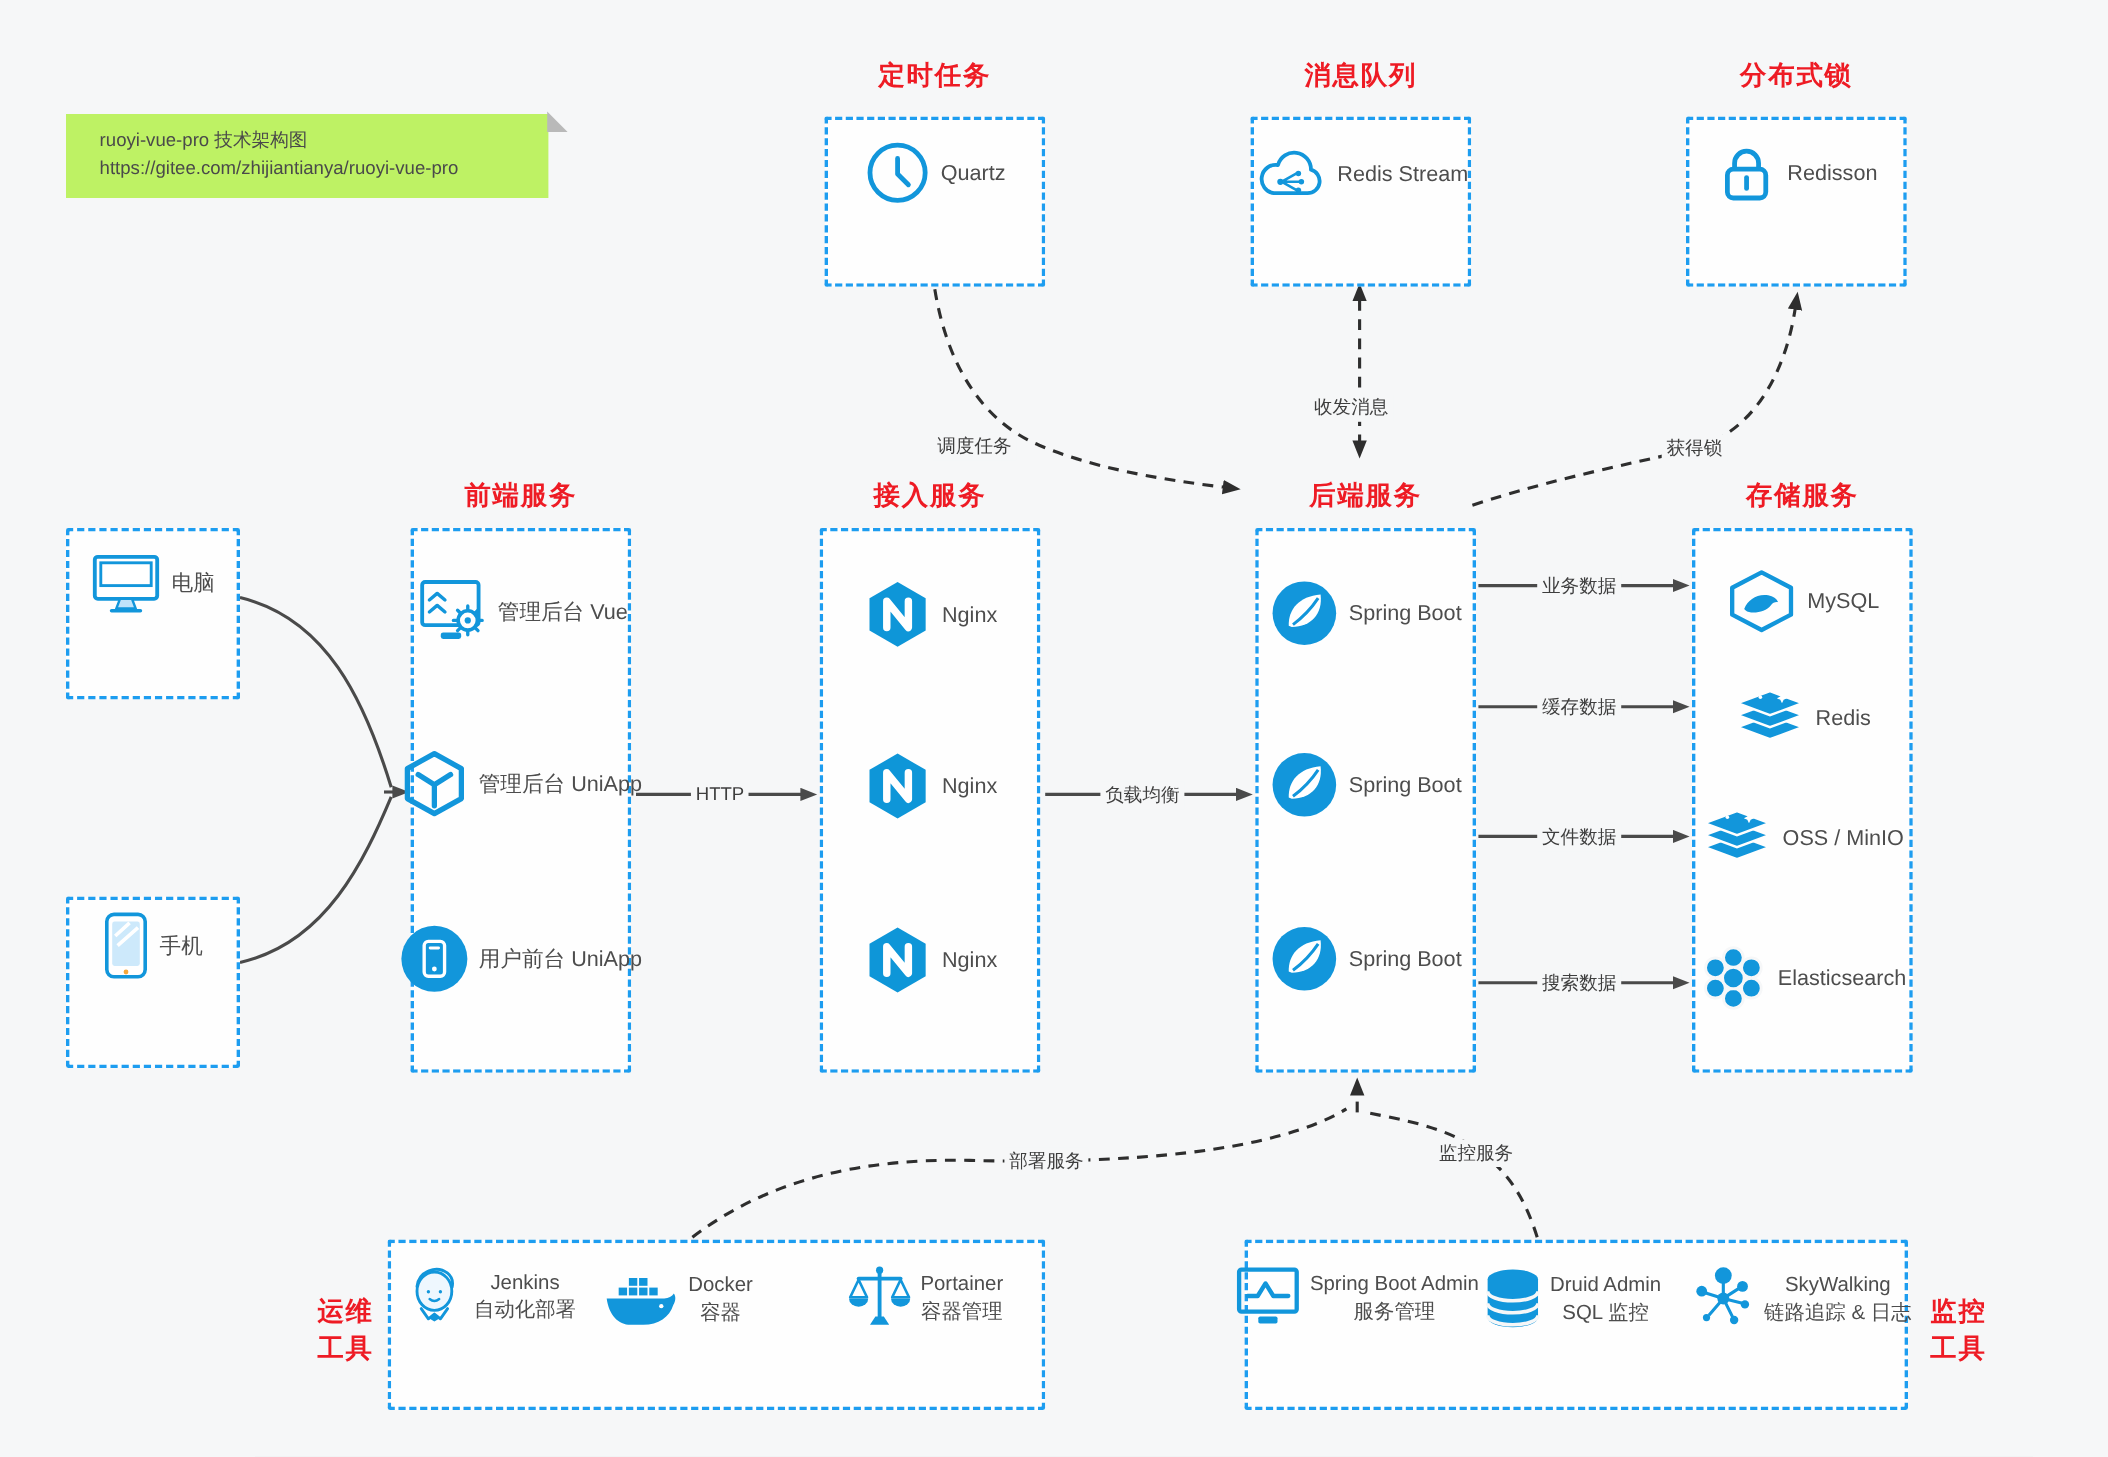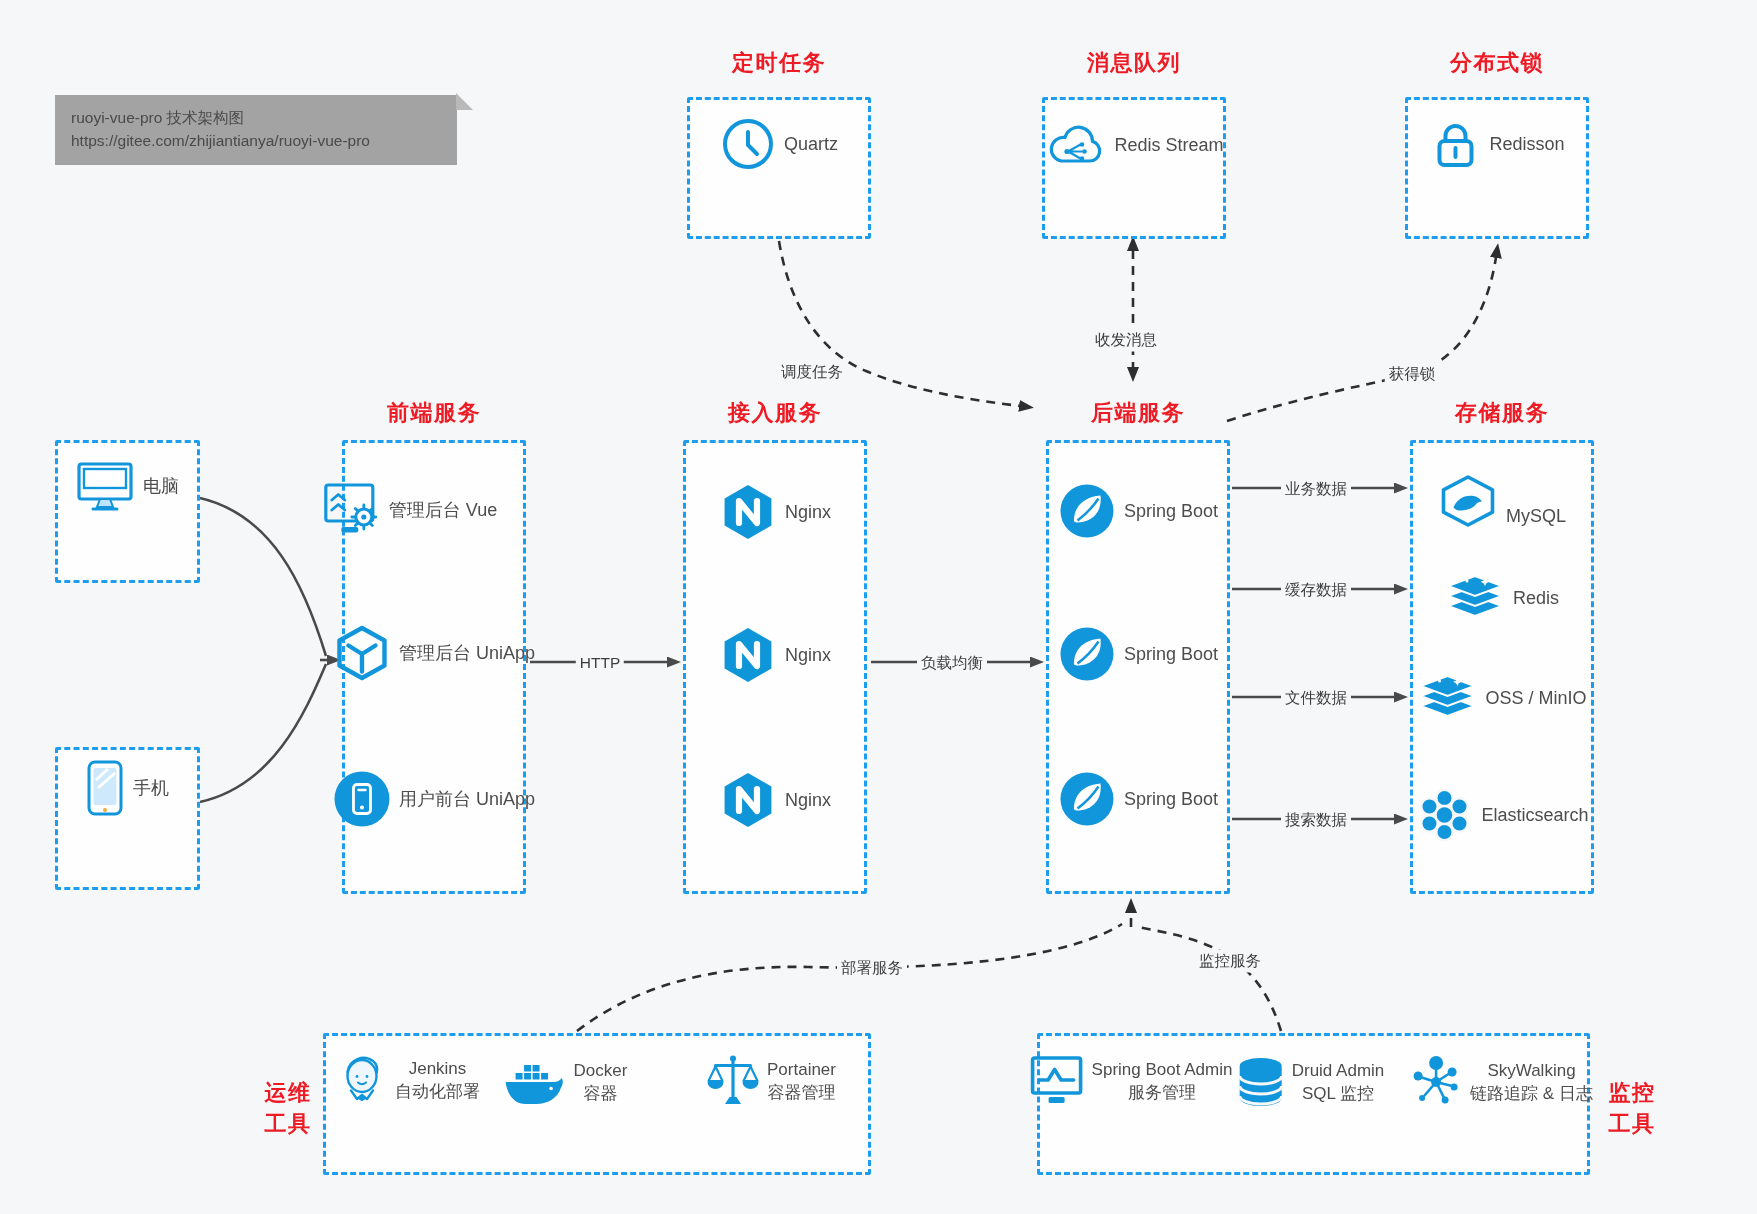--- a/index.html
+++ b/index.html
@@ -2,22 +2,22 @@
 <html><head>
 <meta charset="utf-8">
 <style>
   html,body{margin:0;padding:0;background:#eceeee;}
   .canvas{
     position:relative;width:1757px;height:1214px;background:#f6f7f8;
     font-family:"Liberation Sans","DejaVu Sans",sans-serif;overflow:hidden;
   }
   .wires{position:absolute;left:0;top:0;pointer-events:none;}
   .note{
-    position:absolute;background:#a3a3a3;color:#4a4a4a;font-size:15.5px;line-height:23px;
-    padding:11px 16px;box-sizing:border-box;
+    position:absolute;background:#bef264;color:#4a4a4a;font-size:15.5px;line-height:23px;
+    padding:11px 28px;box-sizing:border-box;
   }
   .note-fold{
     position:absolute;right:-16px;top:-2px;width:0;height:0;
     border-bottom:17px solid #b9b9b9;border-right:17px solid transparent;
   }
   .dashed-box{
     position:absolute;border:3px dashed #1d9df0;background:#fefefe;border-radius:2px;box-sizing:border-box;
   }
   .col-title{
     position:absolute;transform:translateX(-50%);color:#ee1b24;font-size:22px;font-weight:bold;
@@ -144,21 +144,21 @@
         <rect x="8.5" y="8" width="23" height="37" rx="2" fill="#cde9fb"></rect>
         <path d="M11 20 L23 9 M13 28 L30 13" stroke="#ffffff" stroke-width="3" fill="none"></path>
         <circle cx="20" cy="50" r="2" fill="#f6a83c"></circle>
       </svg>
     </span>
     <span class="lbl">手机</span>
   </div>
 
   <div class="col-title" style="left:434px;top:398px;">前端服务</div>
   <div class="dashed-box" style="left:342px;top:440px;width:184px;height:454px;"></div>
-  <div class="node" style="left:408px;top:482px;">
+  <div class="node" style="left:434px;top:482px;">
     <span class="ic">
       <svg width="62" height="56" viewBox="0 0 62 56">
         <rect x="7" y="3" width="47" height="36" rx="2.5" fill="none" stroke="#1296db" stroke-width="3.2"></rect>
         <path d="M13 18 L19.5 12.5 L26 18 M13 28 L19.5 22.5 L26 28" fill="none" stroke="#1296db" stroke-width="2.8" stroke-linecap="round" stroke-linejoin="round"></path>
         <g stroke="#1296db" stroke-width="2.8" stroke-linecap="round">
           <path d="M53.5 35 H57 M51 41 L53.5 43.5 M45 43.5 V47 M39 41 L36.5 43.5 M36.5 35 H33 M39 29 L36.5 26.5 M45 26.5 V23 M51 29 L53.5 26.5"></path>
         </g>
         <circle cx="45" cy="35" r="8" fill="#fefefe" stroke="#1296db" stroke-width="3"></circle>
         <circle cx="45" cy="35" r="2.6" fill="#1296db"></circle>
         <rect x="22.5" y="45" width="17" height="5.5" rx="2" fill="#1296db"></rect>
@@ -245,21 +245,21 @@
           <circle cx="29" cy="29" r="26.5" fill="#1296db"></circle>
           <path d="M16 39.5 C15.5 26 24.5 15 42.5 13.5 C44.5 29 35 40.5 18.5 40.6 Z" fill="#ffffff"></path>
           <path d="M19.5 38.5 C27 33 34.5 25.5 40.5 16.5" stroke="#1296db" stroke-width="2.5" fill="none"></path>
         </svg>
     </span>
     <span class="lbl">Spring Boot</span>
   </div>
 
   <div class="col-title" style="left:1502px;top:398px;">存储服务</div>
   <div class="dashed-box" style="left:1410px;top:440px;width:184px;height:454px;"></div>
-  <div class="node" style="left:1502px;top:474px;align-items:flex-end;">
+  <div class="node" style="left:1502px;top:474px;">
     <span class="ic">
       <svg width="60" height="54" viewBox="0 0 60 54">
         <path d="M30 3 L54.5 15.8 V38.2 L30 51 L5.5 38.2 V15.8 Z" fill="none" stroke="#1296db" stroke-width="3.6" stroke-linejoin="round"></path>
         <path d="M15.5 33.5 C18.5 25.5 26.5 20.5 35.5 22 C39.5 22.7 42.8 25 43.8 27.8 C41.3 27.4 39.3 28.4 37.8 30.4 C34.3 34.9 27.5 36.9 21.3 36.4 C18.9 36.2 16.7 35.2 15.5 33.5 Z" fill="#1296db"></path>
       </svg>
     </span>
     <span class="lbl">MySQL</span>
   </div>
   <div class="node" style="left:1502px;top:572px;">
     <span class="ic">

